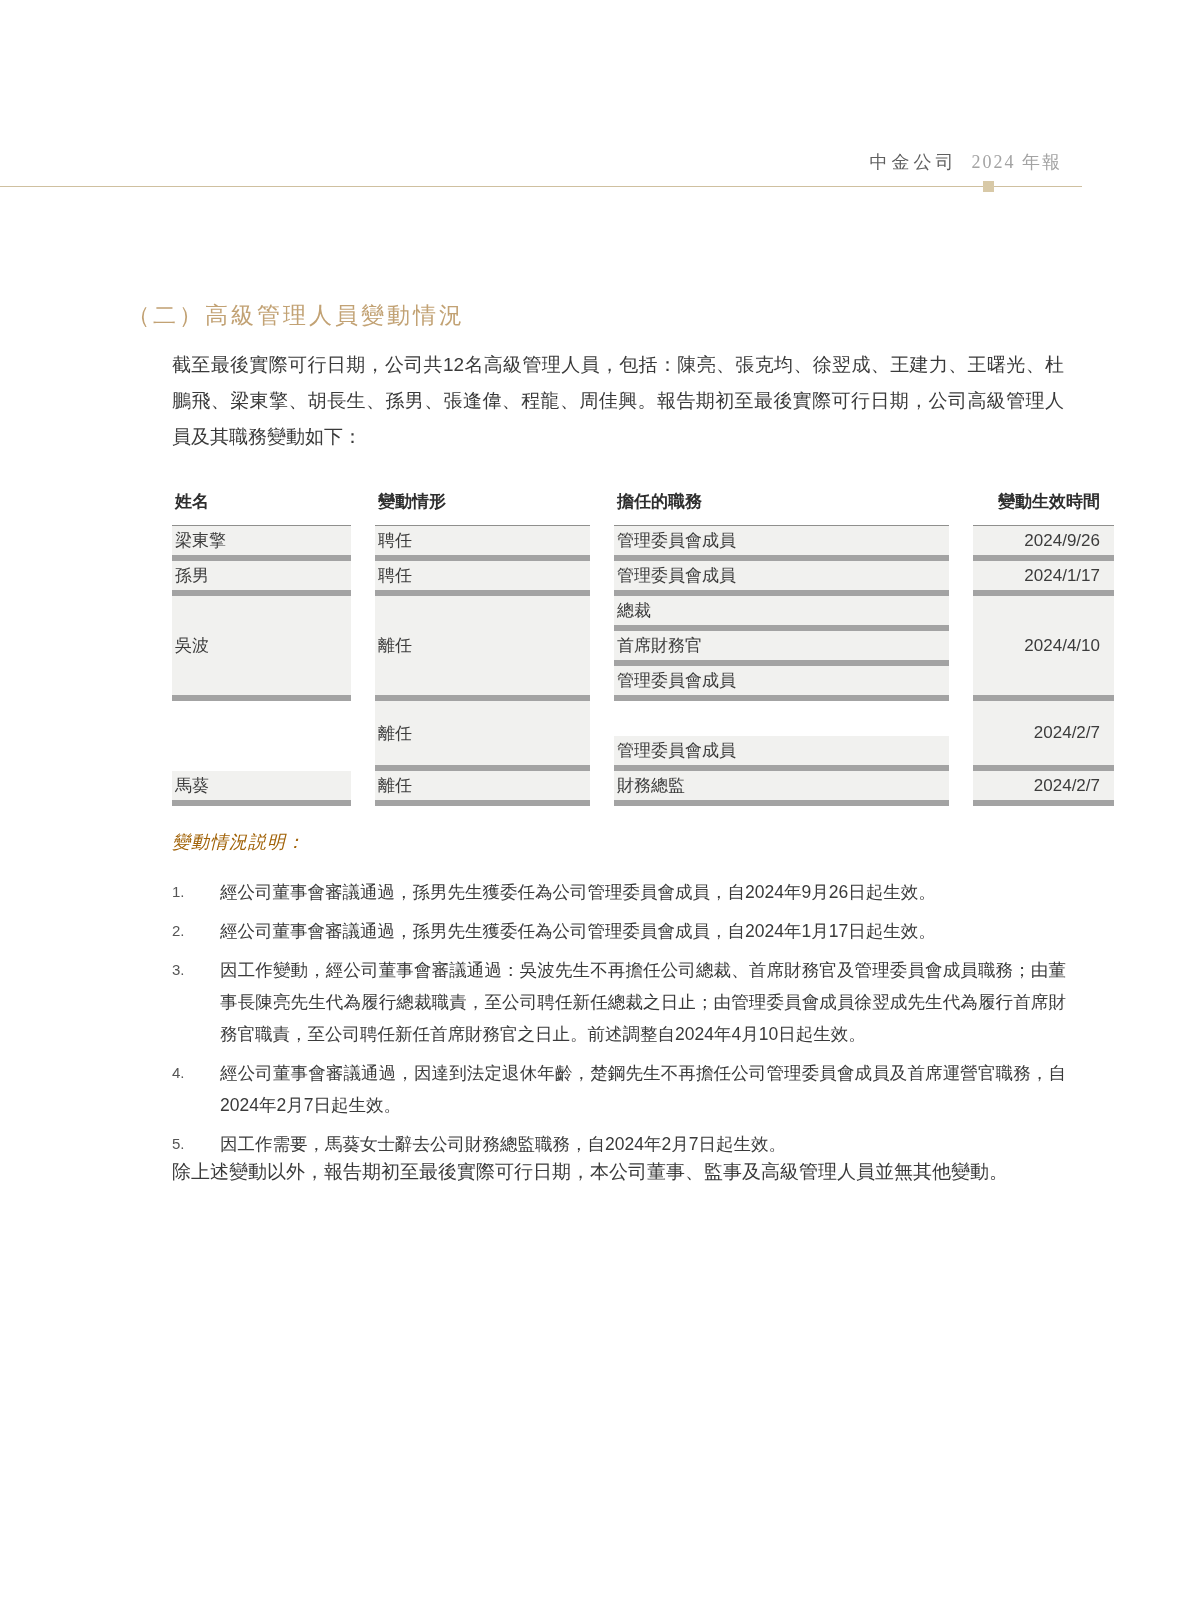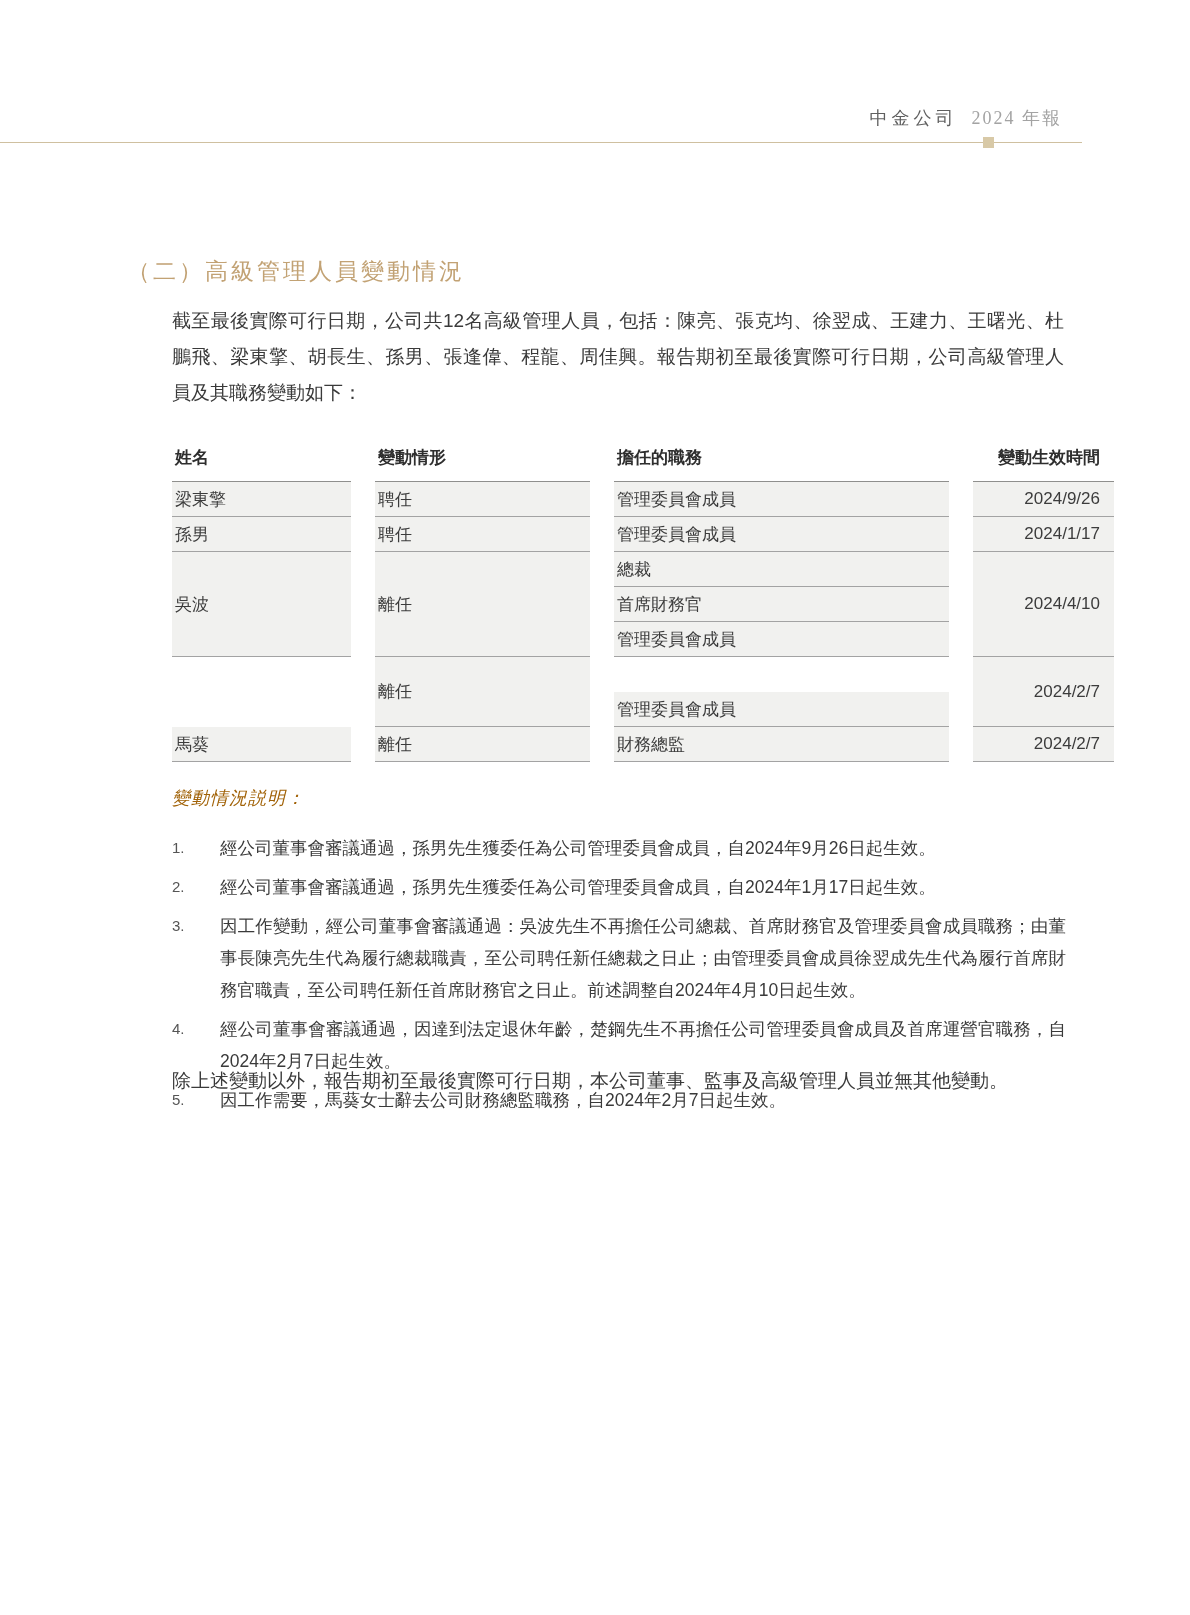--- a/index.html
+++ b/index.html
@@ -5,20 +5,21 @@
   * { margin: 0; padding: 0; box-sizing: border-box; }
   html, body { background: #ffffff; }
   .page {
     position: relative;
     width: 1190px;
     height: 1437px;
     background: #ffffff;
     font-family: "Liberation Sans", sans-serif;
     color: #3a3a3a;
     overflow: hidden;
+    margin-top: 44px;
   }
   
   .running-header {
     position: absolute;
     top: 106px;
     right: 128px;
     font-family: "Liberation Serif", serif;
     font-size: 18px;
     white-space: nowrap;
   }
@@ -77,21 +78,21 @@
     border-bottom: 1px solid #8f8f8d;
     display: flex;
     align-items: center;
     font-weight: 700;
     color: #2e2e2e;
     padding-left: 3px;
   }
   .th.right { justify-content: flex-end; padding-right: 14px; }
   .td {
     background: #f1f1ef;
-    border-bottom: 1px solid #a3a3a3;
+    border-bottom: 6px solid #a3a3a3;
     display: flex;
     align-items: center;
     color: #3c3c3c;
     padding-left: 3px;
   }
   .td.right { justify-content: flex-end; padding-right: 14px; }
   
   .notes {
     position: absolute;
     left: 172px;
@@ -118,21 +119,21 @@
     flex: 1;
     font-size: 17.5px;
     line-height: 32px;
     text-align: justify;
     color: #3a3a3a;
   }
   
   .closing {
     position: absolute;
     left: 172px;
-    top: 1066px;
+    top: 1113px;
     width: 894px;
     font-size: 19px;
     line-height: 30px;
     color: #3a3a3a;
   }
   .page-number {
     position: absolute;
     top: 1522px;
     right: 144px;
     font-family: "Liberation Serif", serif;

